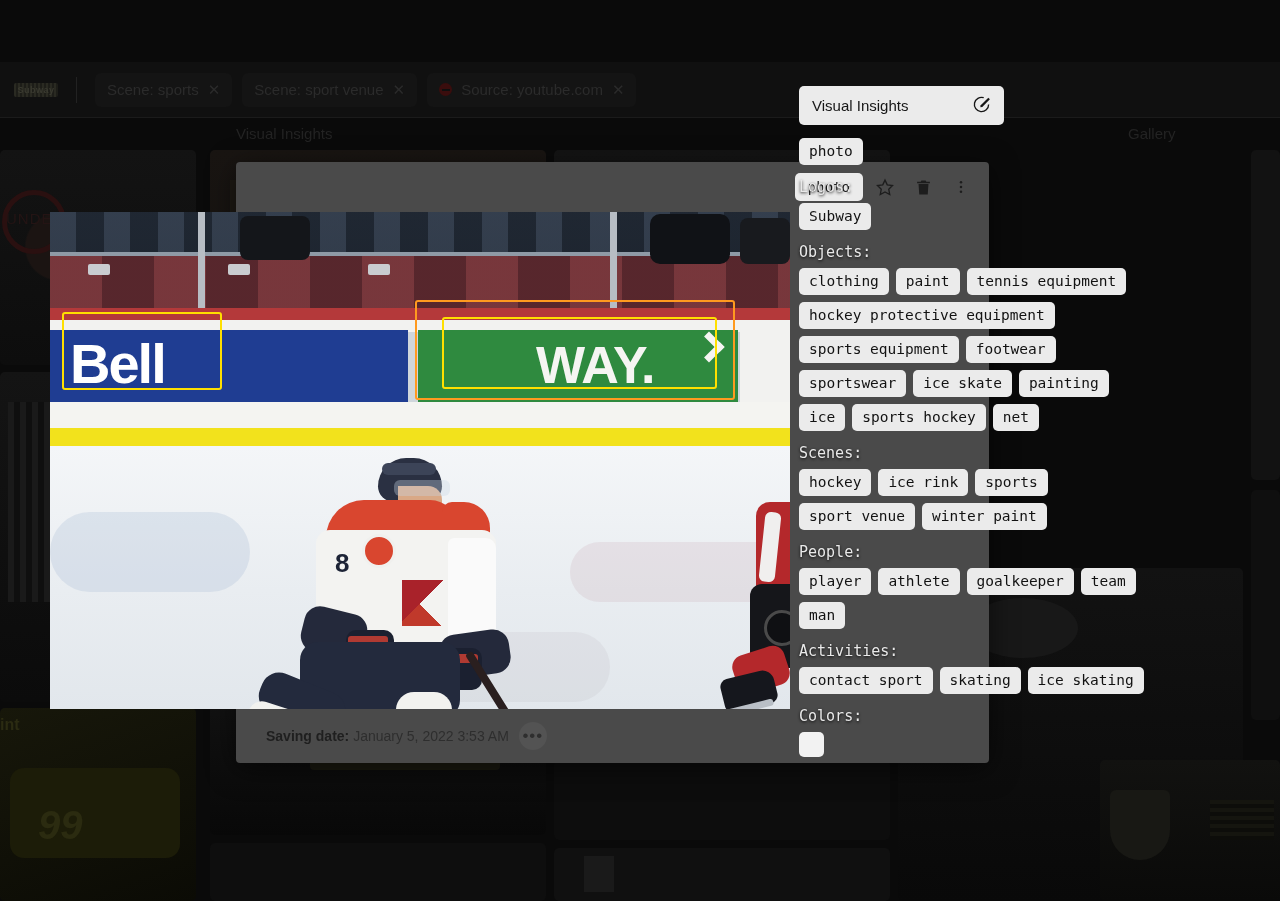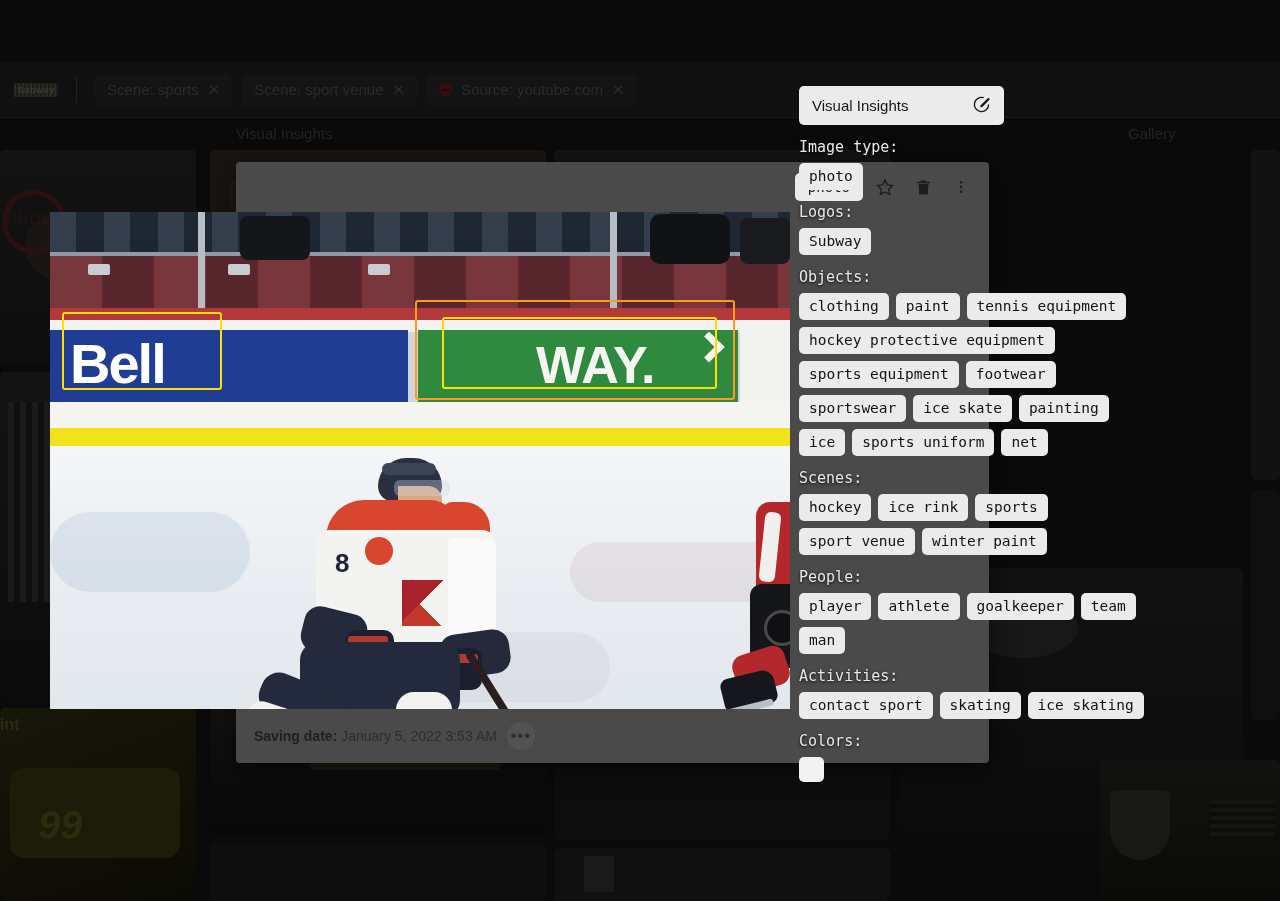--- a/index.html
+++ b/index.html
@@ -52,21 +52,21 @@
   }
   .iconbtn{ width:32px;height:32px;display:flex;align-items:center;justify-content:center;
     border-radius:50%; color:#1d1d1d; }
   .typepill{
     height:28px; padding:0 13px; border-radius:5px; background:#ebebeb; color:#1b1b1b;
     font-family:"DejaVu Sans Mono","Liberation Mono",monospace; font-size:14px;
     display:flex;align-items:center;
   }
   #cardfoot{
     position:absolute; left:0; bottom:0; width:100%; height:55px;
-    display:flex; align-items:center; padding-left:18px; gap:10px;
+    display:flex; align-items:center; padding-left:30px; gap:10px;
   }
   .savingdate{ font-size:14px; color:#2e2e2e; }
   .savingdate b{ color:#1f1f1f; }
   .dotsbtn{ width:28px;height:28px;border-radius:50%;background:rgba(255,255,255,.05);
     display:flex;align-items:center;justify-content:center;color:#2e2e2e;font-size:17px;letter-spacing:1px;}
 
   
   #photo{
     position:absolute; left:50px; top:212px; width:740px; height:497px;
     z-index:30; overflow:hidden; background:#cfd6dc;
@@ -337,21 +337,20 @@
     <span>Visual Insights</span>
     <span>
       <svg width="19" height="19" viewBox="0 0 24 24" fill="none" stroke="#161616" stroke-width="1.7">
         <path d="M21 12a9 9 0 1 1-6.2-8.55"></path>
         <path d="M20.6 3.4 11 13l-0.6 2.6 2.6-.6 9.6-9.6z" fill="#161616" stroke="none"></path>
       </svg>
     </span>
   </div>
 
   <div class="grp">
-    <div class="grplabel">Image type:</div>
     <div class="tags">
       <span class="tag">photo</span>
     </div>
   </div>
 
   <div class="grp">
     <div class="grplabel">Logos:</div>
     <div class="tags">
       <span class="tag">Subway</span>
     </div>
@@ -363,21 +362,21 @@
       <span class="tag">clothing</span>
       <span class="tag">paint</span>
       <span class="tag">tennis equipment</span>
       <span class="tag">hockey protective equipment</span>
       <span class="tag">sports equipment</span>
       <span class="tag">footwear</span>
       <span class="tag">sportswear</span>
       <span class="tag">ice skate</span>
       <span class="tag">painting</span>
       <span class="tag">ice</span>
-      <span class="tag">sports uniform</span>
+      <span class="tag">sports hockey</span>
       <span class="tag">net</span>
     </div>
   </div>
 
   <div class="grp">
     <div class="grplabel">Scenes:</div>
     <div class="tags">
       <span class="tag">hockey</span>
       <span class="tag">ice rink</span>
       <span class="tag">sports</span>

